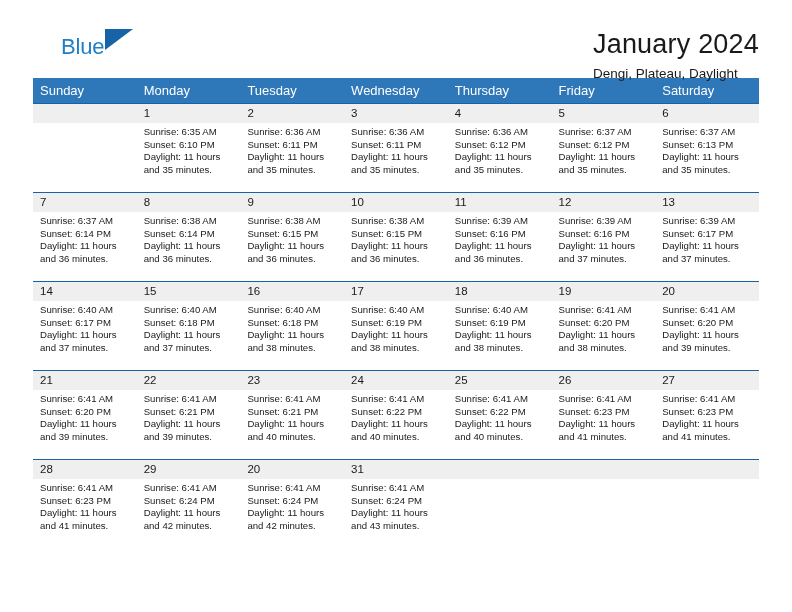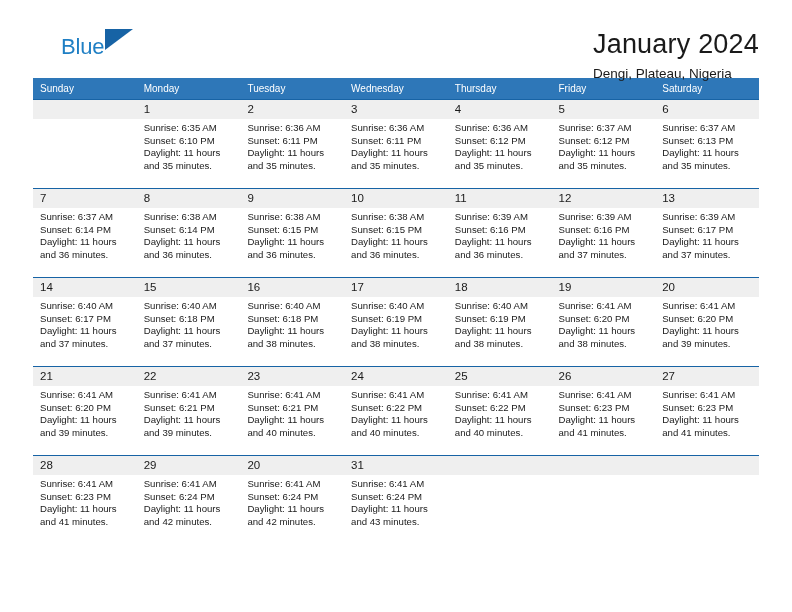--- a/index.html
+++ b/index.html
@@ -83,21 +83,21 @@
   
   .calendar {
     margin: 6px 33px 0 33px;
     width: 726px;
     border-collapse: collapse;
     table-layout: fixed;
   }
   .calendar th {
     background: #2e77b8;
     color: #ffffff;
-    font-size: 10px;
+    font-size: 13px;
     font-weight: normal;
     text-align: left;
     padding: 5px 0 5px 7px;
     height: 21px;
     border: none;
   }
   .calendar td {
     vertical-align: top;
     padding: 0;
     border: none;
@@ -133,21 +133,21 @@
 
   <div class="header">
 
     <div class="logo">
       <span class="logo-tri"></span>
       <span class="logo-blue">Blue</span>
     </div>
 
     <div class="title-block">
       <h1 class="title">January 2024</h1>
-      <p class="subtitle">Dengi, Plateau, Nigeria</p>
+      <p class="subtitle">Dengi, Plateau, Daylight</p>
     </div>
 
   </div>
 
   <table class="calendar">
     <thead>
       <tr>
         <th>Sunday</th>
         <th>Monday</th>
         <th>Tuesday</th>

